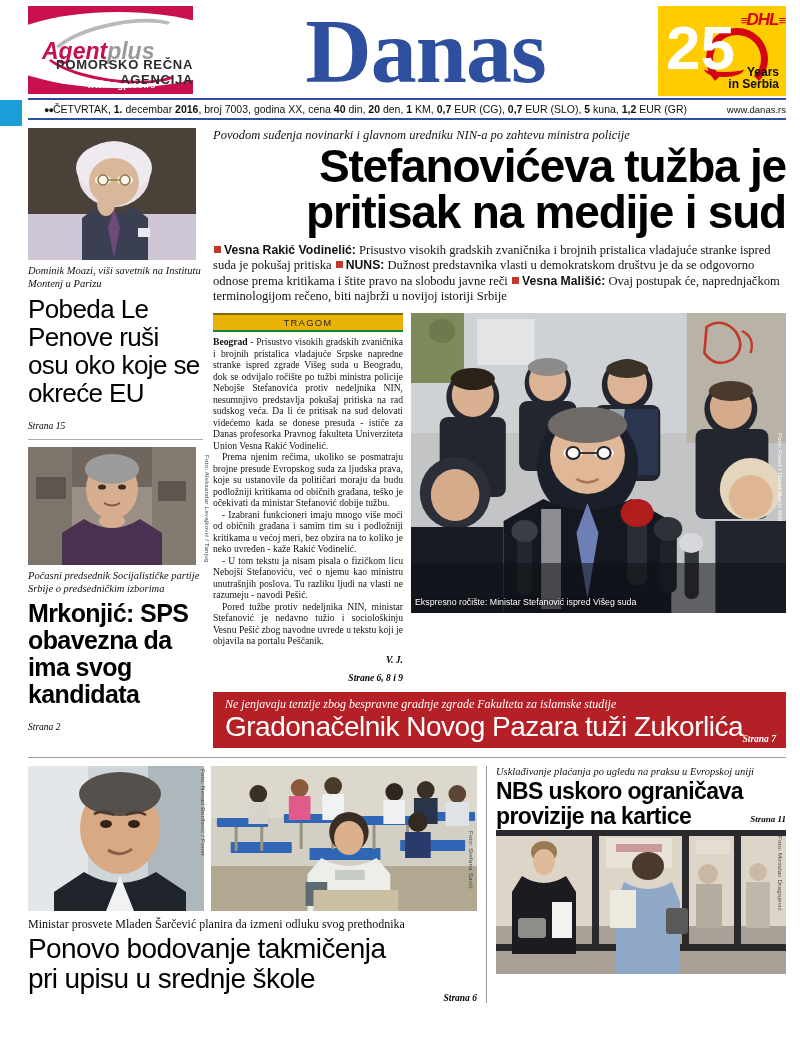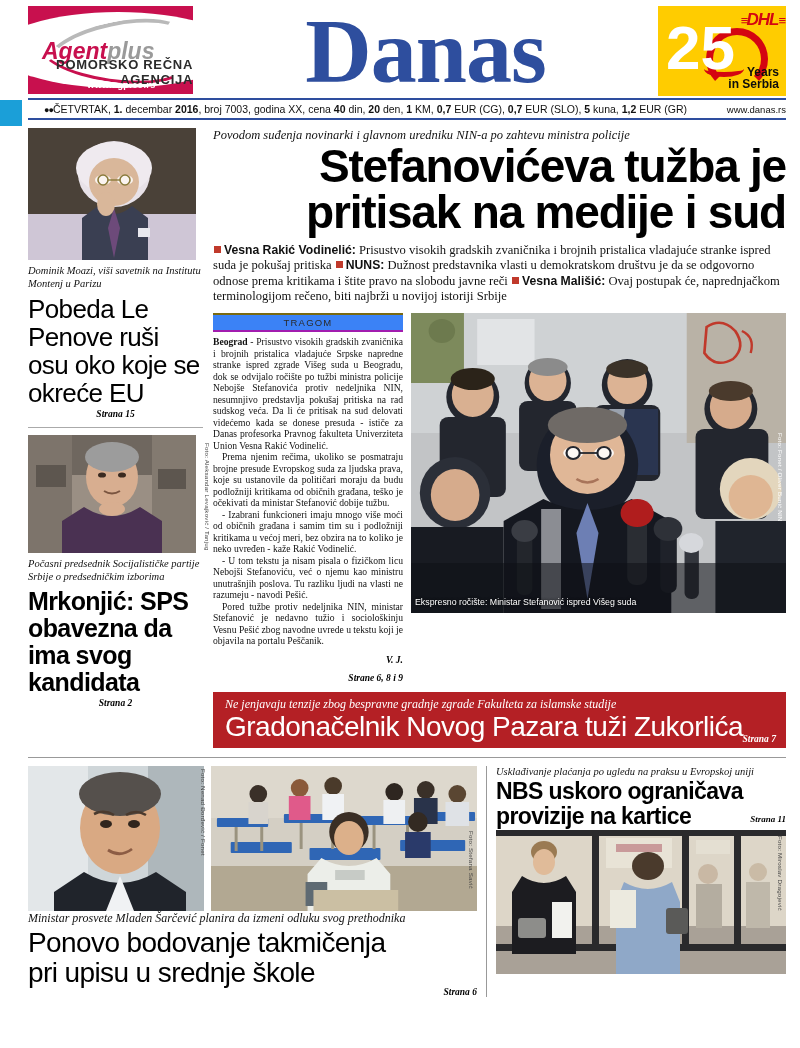--- a/index.html
+++ b/index.html
@@ -96,21 +96,21 @@
   .ph-mrkonjic { width:168px; height:118px; }
   .cap-italic {
     font-family:"Liberation Serif", serif; font-style:italic; font-size:10.5px;
     line-height:1.22; color:#111; margin-top:5px;
   }
   .side-head {
     font-family:"Liberation Sans", sans-serif; font-weight:normal;
     font-size:26px; line-height:1.08; color:#000; margin-top:4px; letter-spacing:-0.6px;
   }
   .side-head.bold { font-weight:bold; font-size:25px; }
-  .strana { font-family:"Liberation Serif", serif; font-style:italic; font-weight:bold; font-size:9.5px; text-align:center; margin-top:2px; }
+  .strana { font-family:"Liberation Serif", serif; font-style:italic; font-weight:normal; font-size:9.5px; text-align:left; margin-top:14px; }
   .hr-thin { border-top:1px solid #aaa; margin:8px 0 7px 0; }
 
   
   .maincol { flex:1; }
   .kicker {
     font-family:"Liberation Serif", serif; font-style:italic; font-size:12.5px;
     color:#111; margin-bottom:1px;
   }
   .main-head {
     font-family:"Liberation Sans", sans-serif; font-weight:bold;
@@ -120,22 +120,22 @@
   .summary {
     font-family:"Liberation Serif", serif; font-size:12.6px; line-height:1.21;
     margin-top:8px; color:#111; text-align:left;
   }
   .sq { display:inline-block; width:7px; height:7px; background:#c0392b; margin:0 3px 0 1px; vertical-align:1px;}
   .summary b { font-family:"Liberation Sans", sans-serif; font-weight:bold; font-size:12.2px; }
 
   .article-row { display:flex; gap:8px; margin-top:9px; }
   .art-text { width:190px; flex:0 0 190px; }
   .tragom {
-    background:#3b82f6; color:#2a2a2a; text-align:center; font-size:9.5px;
-    letter-spacing:1.2px; padding:2px 0 2px 0; border-top:2px solid #7a6a10; border-bottom:2px solid #a21caf;
+    background:#eab308; color:#2a2a2a; text-align:center; font-size:9.5px;
+    letter-spacing:1.2px; padding:2px 0 2px 0; border-top:2px solid #7a6a10; border-bottom:2px solid #15803d;
     font-family:"Liberation Sans", sans-serif; margin-bottom:4px;
   }
   .body-text {
     font-family:"Liberation Serif", serif; font-size:9.6px; line-height:1.2;
     text-align:justify; color:#111; hyphens:auto;
   }
   .body-text p { margin-bottom:0; text-indent:9px; }
   .body-text p.first { text-indent:0; }
   .body-text b { font-weight:bold; }
   .byline { font-family:"Liberation Serif", serif; font-style:italic; font-weight:bold; font-size:9.5px; text-align:right; margin-top:8px; }
@@ -163,21 +163,21 @@
   }
   .rb-strana { position:absolute; right:10px; bottom:4px; font-family:"Liberation Serif", serif; font-style:italic; font-weight:bold; font-size:9.5px; }
 
   
   .hr-grey { border-top:1px solid #999; margin:9px 0 8px 0; }
   .bottomrow { display:flex; gap:9px; }
   .bl { flex:1; }
   .bl-photos { display:flex; gap:7px; }
   .ph-sarcevic { width:176px; height:145px; background:#bcbcbc; position:relative; overflow:hidden; }
   .ph-class { flex:1; height:145px; background:#b8bbbe; position:relative; overflow:hidden; }
-  .bl-kicker { font-family:"Liberation Serif", serif; font-style:italic; font-size:12px; color:#111; }
+  .bl-kicker { font-family:"Liberation Serif", serif; font-size:12px; margin-top:6px; color:#111; }
   .bl-head { font-family:"Liberation Sans", sans-serif; font-size:28px; line-height:1.06; letter-spacing:-0.6px; margin-top:2px; color:#000; }
   .bl-strana { font-family:"Liberation Serif", serif; font-style:italic; font-weight:bold; font-size:9.5px; text-align:right; }
 
   .br { width:300px; flex:0 0 300px; border-left:1px solid #999; padding-left:9px; }
   .br-kicker { font-family:"Liberation Serif", serif; font-style:italic; font-size:10.5px; color:#111; }
   .br-head { font-family:"Liberation Sans", sans-serif; font-weight:bold; font-size:23px; line-height:1.07; letter-spacing:-0.6px; margin-top:2px; }
   .br-strana { font-family:"Liberation Serif", serif; font-style:italic; font-weight:bold; font-size:9px; text-align:right; margin-top:-14px; }
   .ph-bank { width:100%; height:144px; background:#b6b3ad; margin-top:6px; position:relative; overflow:hidden; }
 
   

